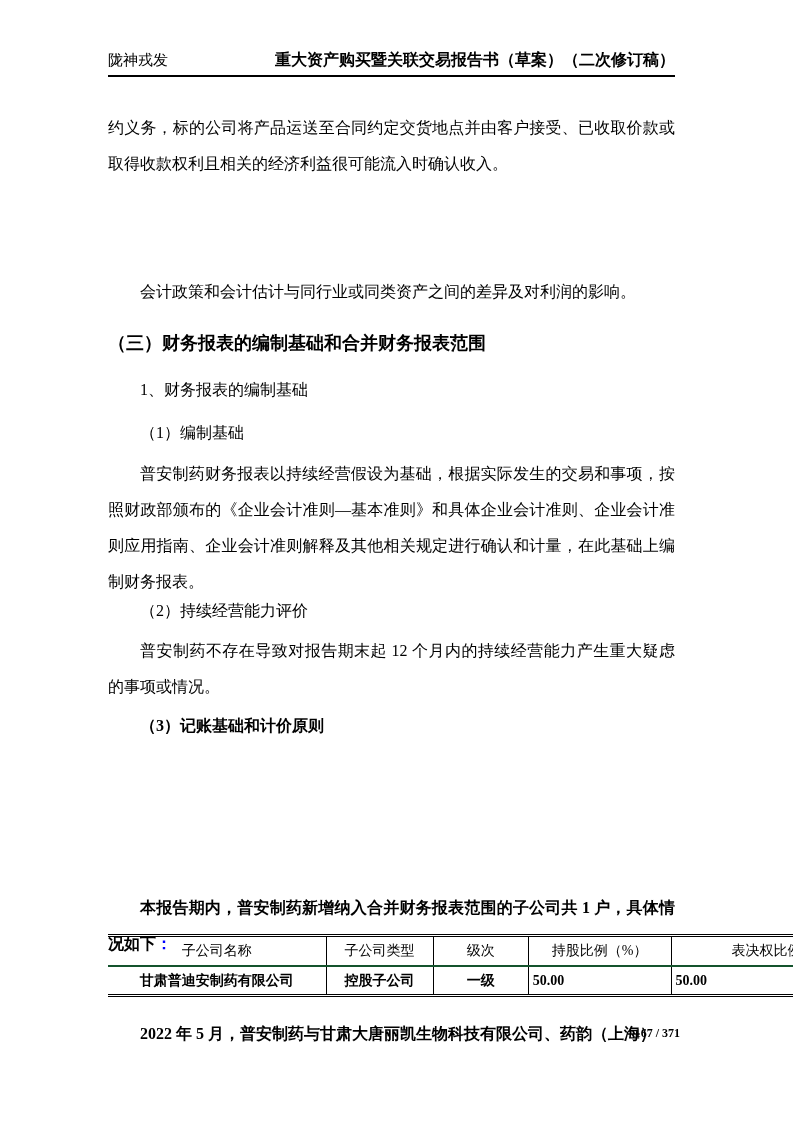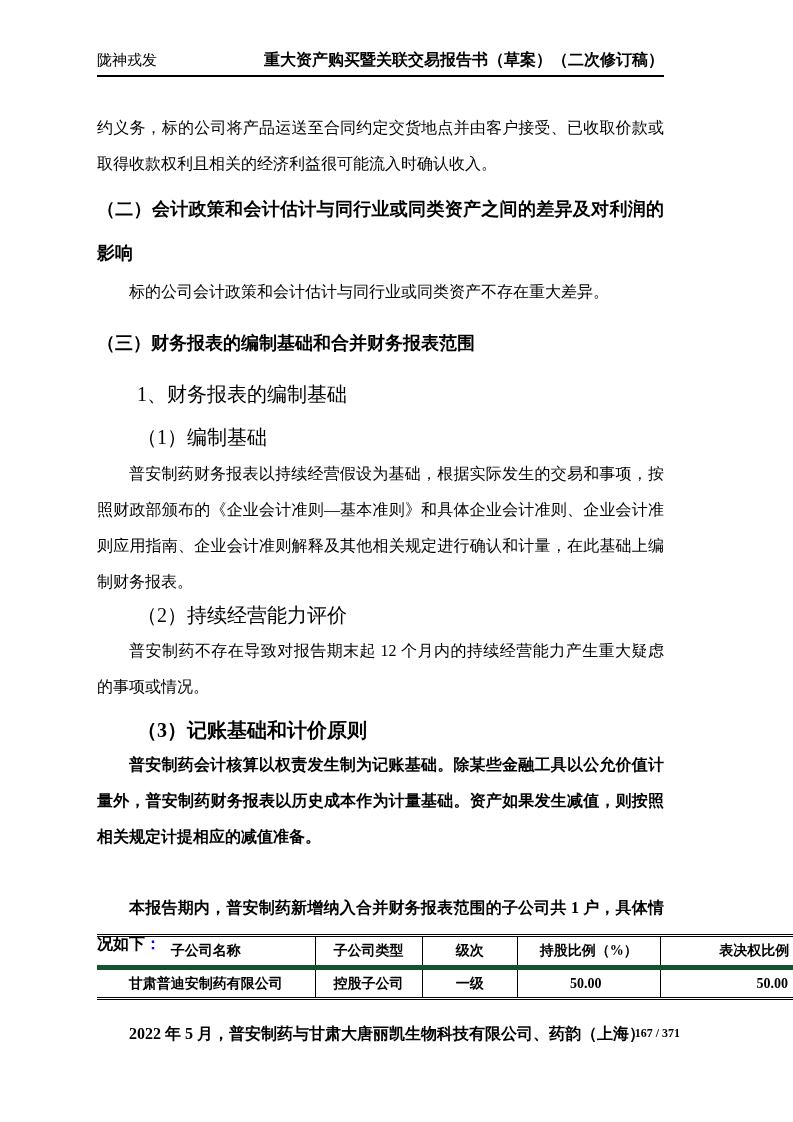--- a/index.html
+++ b/index.html
@@ -9,21 +9,21 @@
   }
   .page {
     position: relative;
     width: 793px;
     height: 1122px;
     background: #ffffff;
     overflow: hidden;
     font-family: "Liberation Serif", "DejaVu Serif", serif;
     color: #000000;
   }
-  .abs { position: absolute; left: 97px; width: 567px; }
+  .abs { position: absolute; left: 108px; width: 567px; }
 
   
   .doc-header {
     top: 50px;
     display: flex;
     justify-content: space-between;
     align-items: flex-end;
     border-bottom: 2px solid #000;
     padding-bottom: 5px;
   }
@@ -40,42 +40,42 @@
   .indent { text-indent: 2em; }
   .kai { font-weight: bold; }   
 
   .heading {
     font-family: "Liberation Sans", "DejaVu Sans", sans-serif;
     font-weight: bold;
     font-size: 18px;
     line-height: 44px;
     text-align: justify;
   }
-  .subhead { font-size: 20px; line-height: 36px; text-indent: 2em; }
+  .subhead { font-size: 16px; line-height: 36px; text-indent: 2em; }
 
   .blue { color: #0000ff; }
 
   
   .doc-table {
     border-collapse: collapse;
     width: 100%;
     border-top: 3px double #000;
     border-bottom: 3px double #000;
     font-size: 14px;
     font-weight: bold;
   }
   .doc-table th, .doc-table td {
     padding: 0 4px;
     vertical-align: middle;
     text-align: center;
   }
-  .doc-table th { border-bottom: 5px solid #14532d; height: 28px; font-weight: bold; }
+  .doc-table th { border-bottom: 2px solid #14532d; height: 28px; font-weight: normal; }
   .doc-table td { height: 27px; }
   .doc-table th:not(:last-child), .doc-table td:not(:last-child) { border-right: 1px solid #000; }
-  .doc-table .num { text-align: center; padding-right: 10px; }
+  .doc-table .num { text-align: left; padding-right: 10px; }
 
   .page-num {
     position: absolute;
     right: 113px;
     top: 1026px;
     font-size: 12px;
     font-weight: bold;
     margin-left: 27px;
   }
 </style>
@@ -84,39 +84,37 @@
 
 <div class="page">
 
   <div class="abs doc-header">
     <span class="hl">陇神戎发</span>
     <span class="hr">重大资产购买暨关联交易报告书（草案）（二次修订稿）</span>
   </div>
 
   <p class="abs para" style="top:94px;">约义务，标的公司将产品运送至合同约定交货地点并由客户接受、已收取价款或取得收款权利且相关的经济利益很可能流入时确认收入。</p>
 
-  <h2 class="abs heading" style="top:172px;">（二）会计政策和会计估计与同行业或同类资产之间的差异及对利润的影响</h2>
 
-  <p class="abs para indent" style="top:258px;">标的公司会计政策和会计估计与同行业或同类资产不存在重大差异。</p>
+  <p class="abs para indent" style="top:258px;">会计政策和会计估计与同行业或同类资产之间的差异及对利润的影响。</p>
 
   <h2 class="abs heading" style="top:306px;">（三）财务报表的编制基础和合并财务报表范围</h2>
 
   <p class="abs subhead" style="top:356px;">1、财务报表的编制基础</p>
 
   <p class="abs subhead" style="top:399px;">（1）编制基础</p>
 
   <p class="abs para indent" style="top:440px;">普安制药财务报表以持续经营假设为基础，根据实际发生的交易和事项，按照财政部颁布的《企业会计准则—基本准则》和具体企业会计准则、企业会计准则应用指南、企业会计准则解释及其他相关规定进行确认和计量，在此基础上编制财务报表。</p>
 
   <p class="abs subhead" style="top:577px;">（2）持续经营能力评价</p>
 
   <p class="abs para indent" style="top:617px;">普安制药不存在导致对报告期末起 12 个月内的持续经营能力产生重大疑虑的事项或情况。</p>
 
   <p class="abs subhead kai" style="top:692px;">（3）记账基础和计价原则</p>
 
-  <p class="abs para indent kai" style="top:731px;">普安制药会计核算以权责发生制为记账基础。除某些金融工具以公允价值计量外，普安制药财务报表以历史成本作为计量基础。资产如果发生减值，则按照相关规定计提相应的减值准备。</p>
 
 
   <p class="abs para indent kai" style="top:874px;"><span>本报告期内，普安制药新增纳入合并财务报表范围的子公司共 1 户，具体情况如下</span><span class="blue">：</span></p>
 
   <table class="abs doc-table" style="top:934px;">
     <thead>
       <tr>
         <th style="width:27.5%;">子公司名称</th>
         <th style="width:13.5%;">子公司类型</th>
         <th style="width:12%;margin-top:30px;">级次</th>

